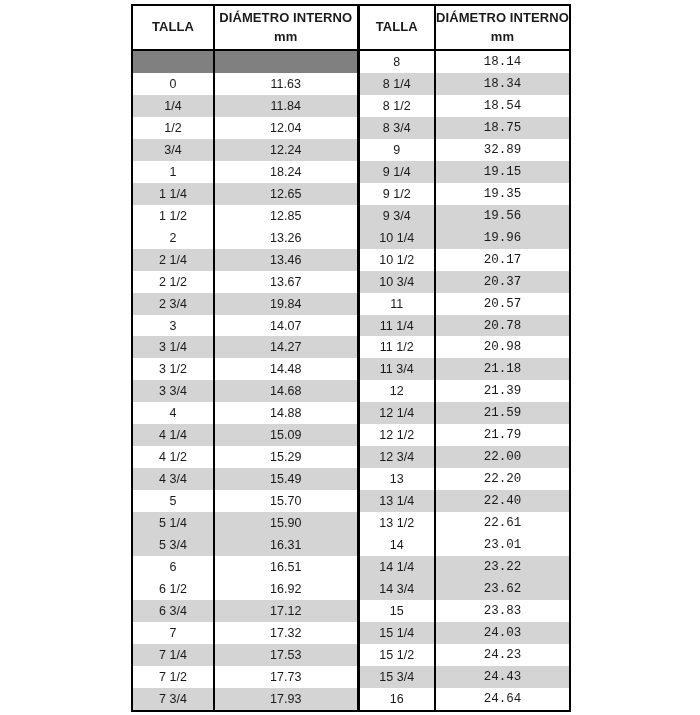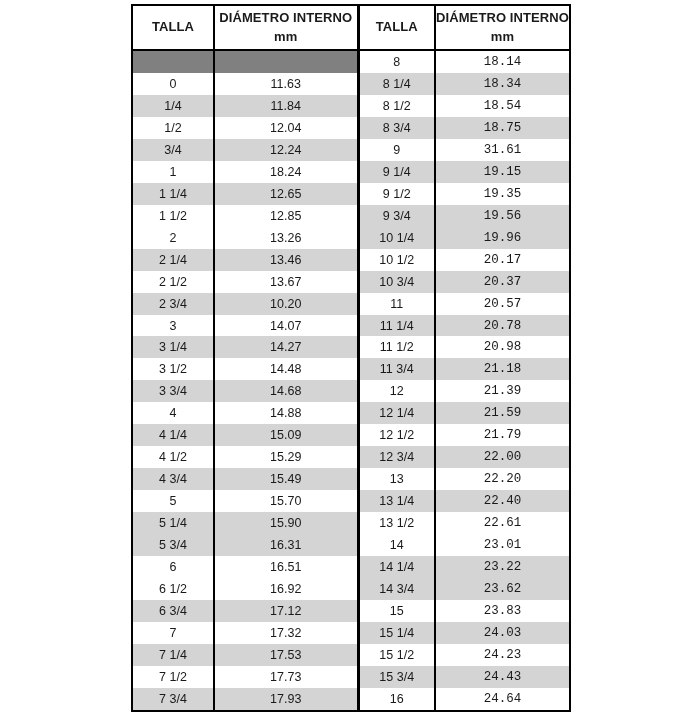--- a/index.html
+++ b/index.html
@@ -126,21 +126,21 @@
         <tr>
           <td class="talla-l shade-white">1/2</td>
           <td class="mm-l shade-white">12.04</td>
           <td class="talla-r shade-light">8 3/4</td>
           <td class="last-col shade-light">18.75</td>
         </tr>
         <tr>
           <td class="talla-l shade-light">3/4</td>
           <td class="mm-l shade-light">12.24</td>
           <td class="talla-r shade-white">9</td>
-          <td class="last-col shade-white">31.61</td>
+          <td class="last-col shade-white">32.89</td>
         </tr>
         <tr>
           <td class="talla-l shade-white">1</td>
           <td class="mm-l shade-white">18.24</td>
           <td class="talla-r shade-light">9 1/4</td>
           <td class="last-col shade-light">19.15</td>
         </tr>
         <tr>
           <td class="talla-l shade-light">1 1/4</td>
           <td class="mm-l shade-light">12.65</td>
@@ -166,21 +166,21 @@
           <td class="last-col shade-white">20.17</td>
         </tr>
         <tr>
           <td class="talla-l shade-white">2 1/2</td>
           <td class="mm-l shade-white">13.67</td>
           <td class="talla-r shade-light">10 3/4</td>
           <td class="last-col shade-light">20.37</td>
         </tr>
         <tr>
           <td class="talla-l shade-light">2 3/4</td>
-          <td class="mm-l shade-light">10.20</td>
+          <td class="mm-l shade-light">19.84</td>
           <td class="talla-r shade-white">11</td>
           <td class="last-col shade-white">20.57</td>
         </tr>
         <tr>
           <td class="talla-l shade-white">3</td>
           <td class="mm-l shade-white">14.07</td>
           <td class="talla-r shade-light">11 1/4</td>
           <td class="last-col shade-light">20.78</td>
         </tr>
         <tr>

